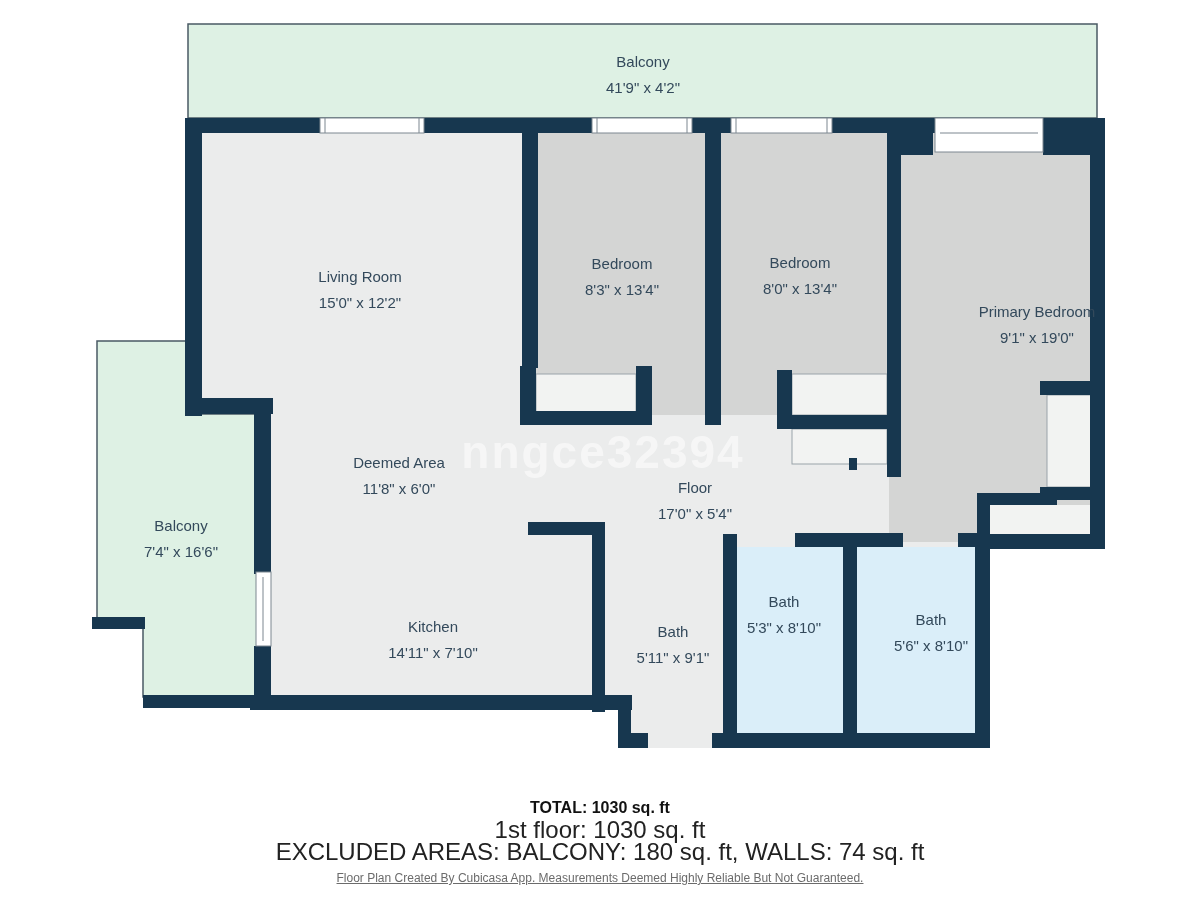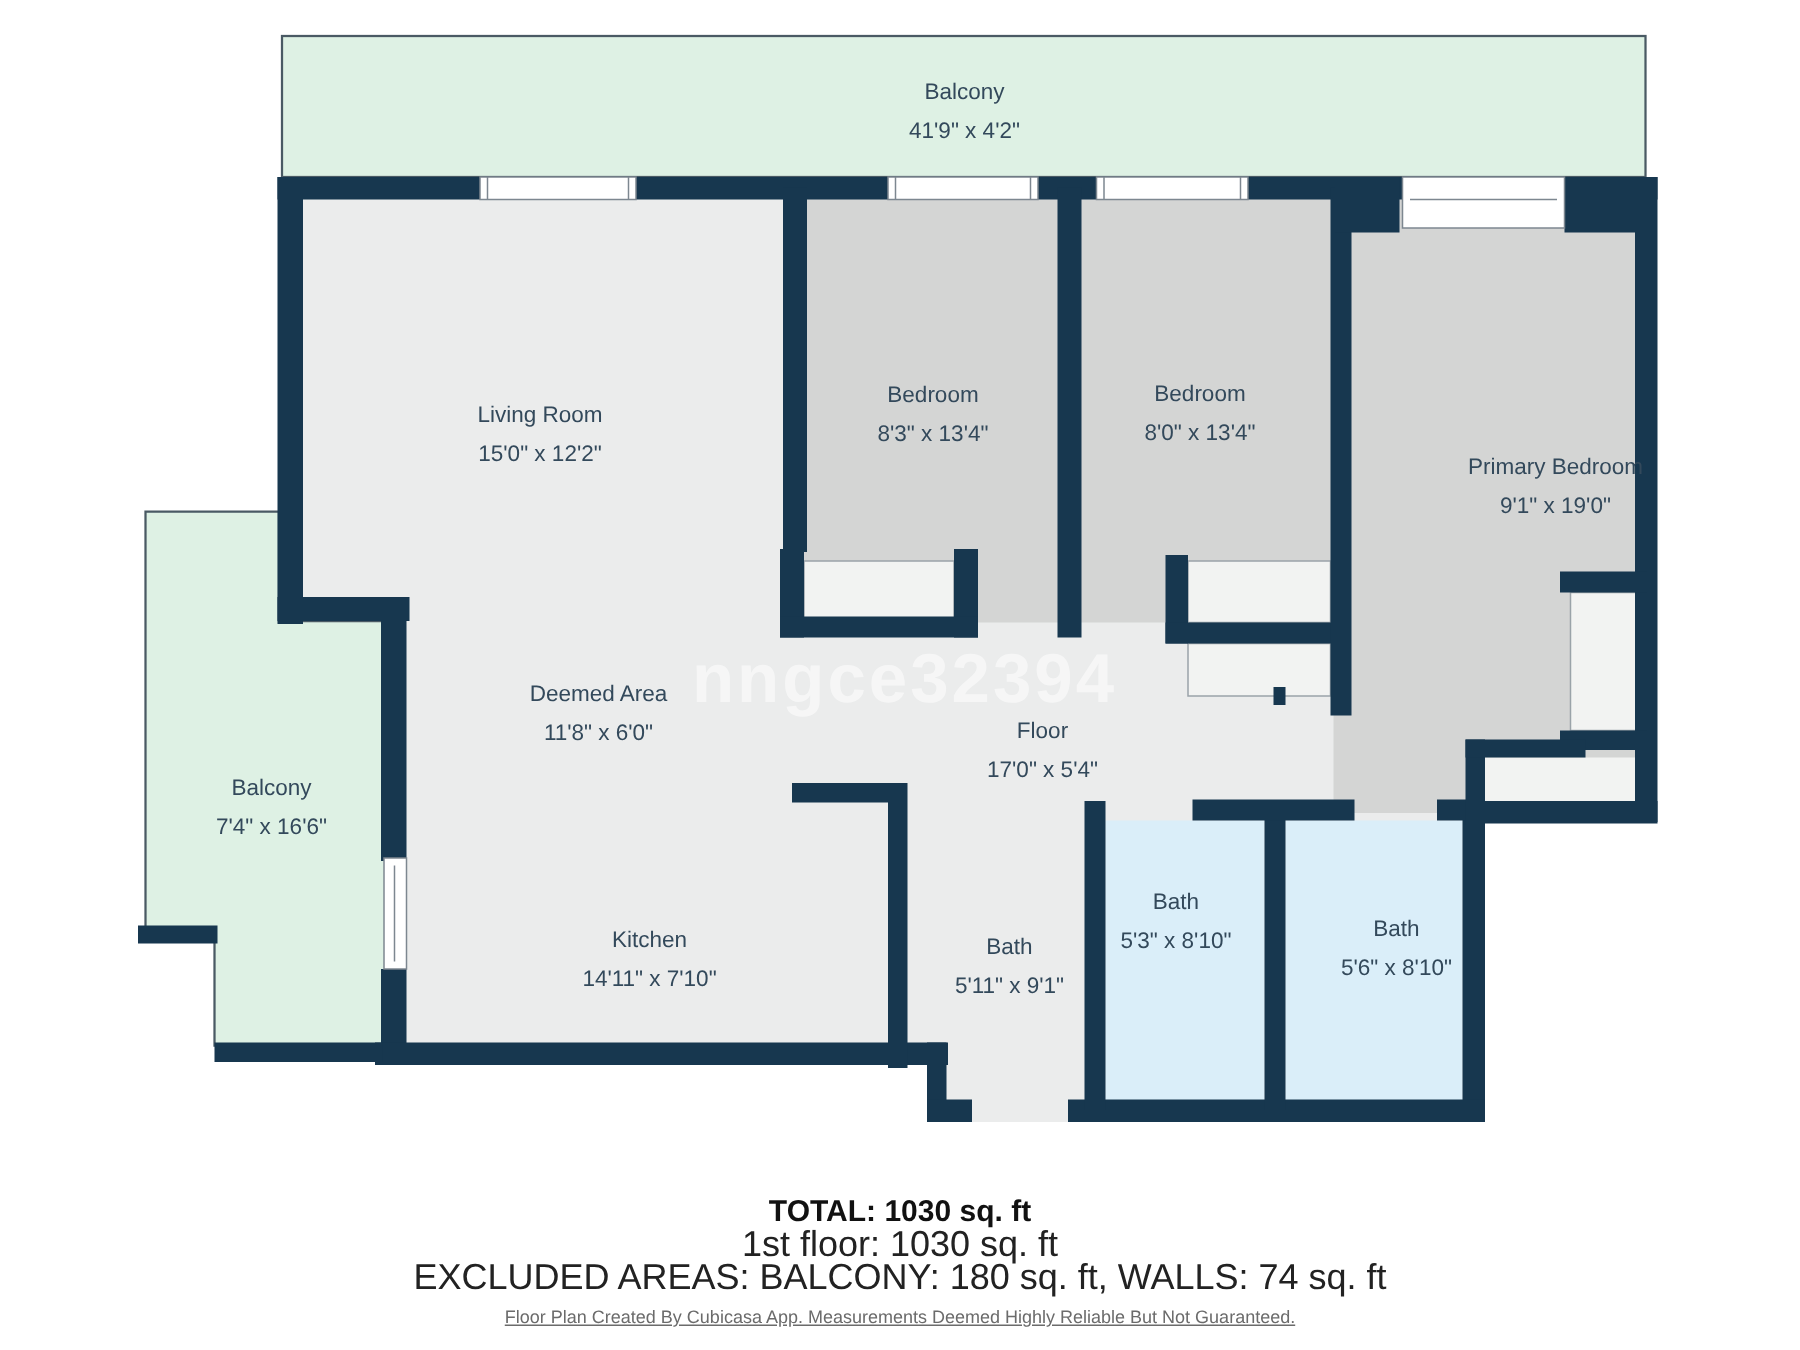--- a/index.html
+++ b/index.html
@@ -13,21 +13,21 @@
   .balc{fill:var(--balcony-floor);stroke:var(--outline);stroke-width:1.5;}
   .closet{fill:var(--closet);stroke:#9aa3a9;stroke-width:1;}
   .nook{fill:var(--closet);}
   .win{fill:#ffffff;stroke:#7d8790;stroke-width:1;}
   .tick{stroke:#7d8790;stroke-width:1;}
   .room-label{position:absolute;transform:translate(-50%,-50%);text-align:center;
               color:var(--label);font-size:15px;line-height:26px;white-space:nowrap;}
   .watermark{position:absolute;transform:translate(-50%,-50%);color:rgba(255,255,255,0.55);
              font-size:46px;font-weight:600;letter-spacing:2px;white-space:nowrap;}
   .summary{position:absolute;left:0;top:797px;width:1200px;text-align:center;color:#222222;}
-  .summary .l1{font-size:20px;font-weight:bold;line-height:22px;color:#111111;}
+  .summary .l1{font-size:16px;font-weight:bold;line-height:22px;color:#111111;}
   .summary .l2,.summary .l3{font-size:24px;line-height:22px;}
   .summary .l4{font-size:12px;line-height:13px;color:#6b6b6b;margin-top:9px;text-decoration:underline;}
 </style>
 </head>
 <body>
 
 <div class="canvas">
 
   <svg class="plan-svg" width="1200" height="900" viewBox="0 0 1200 900">
 

